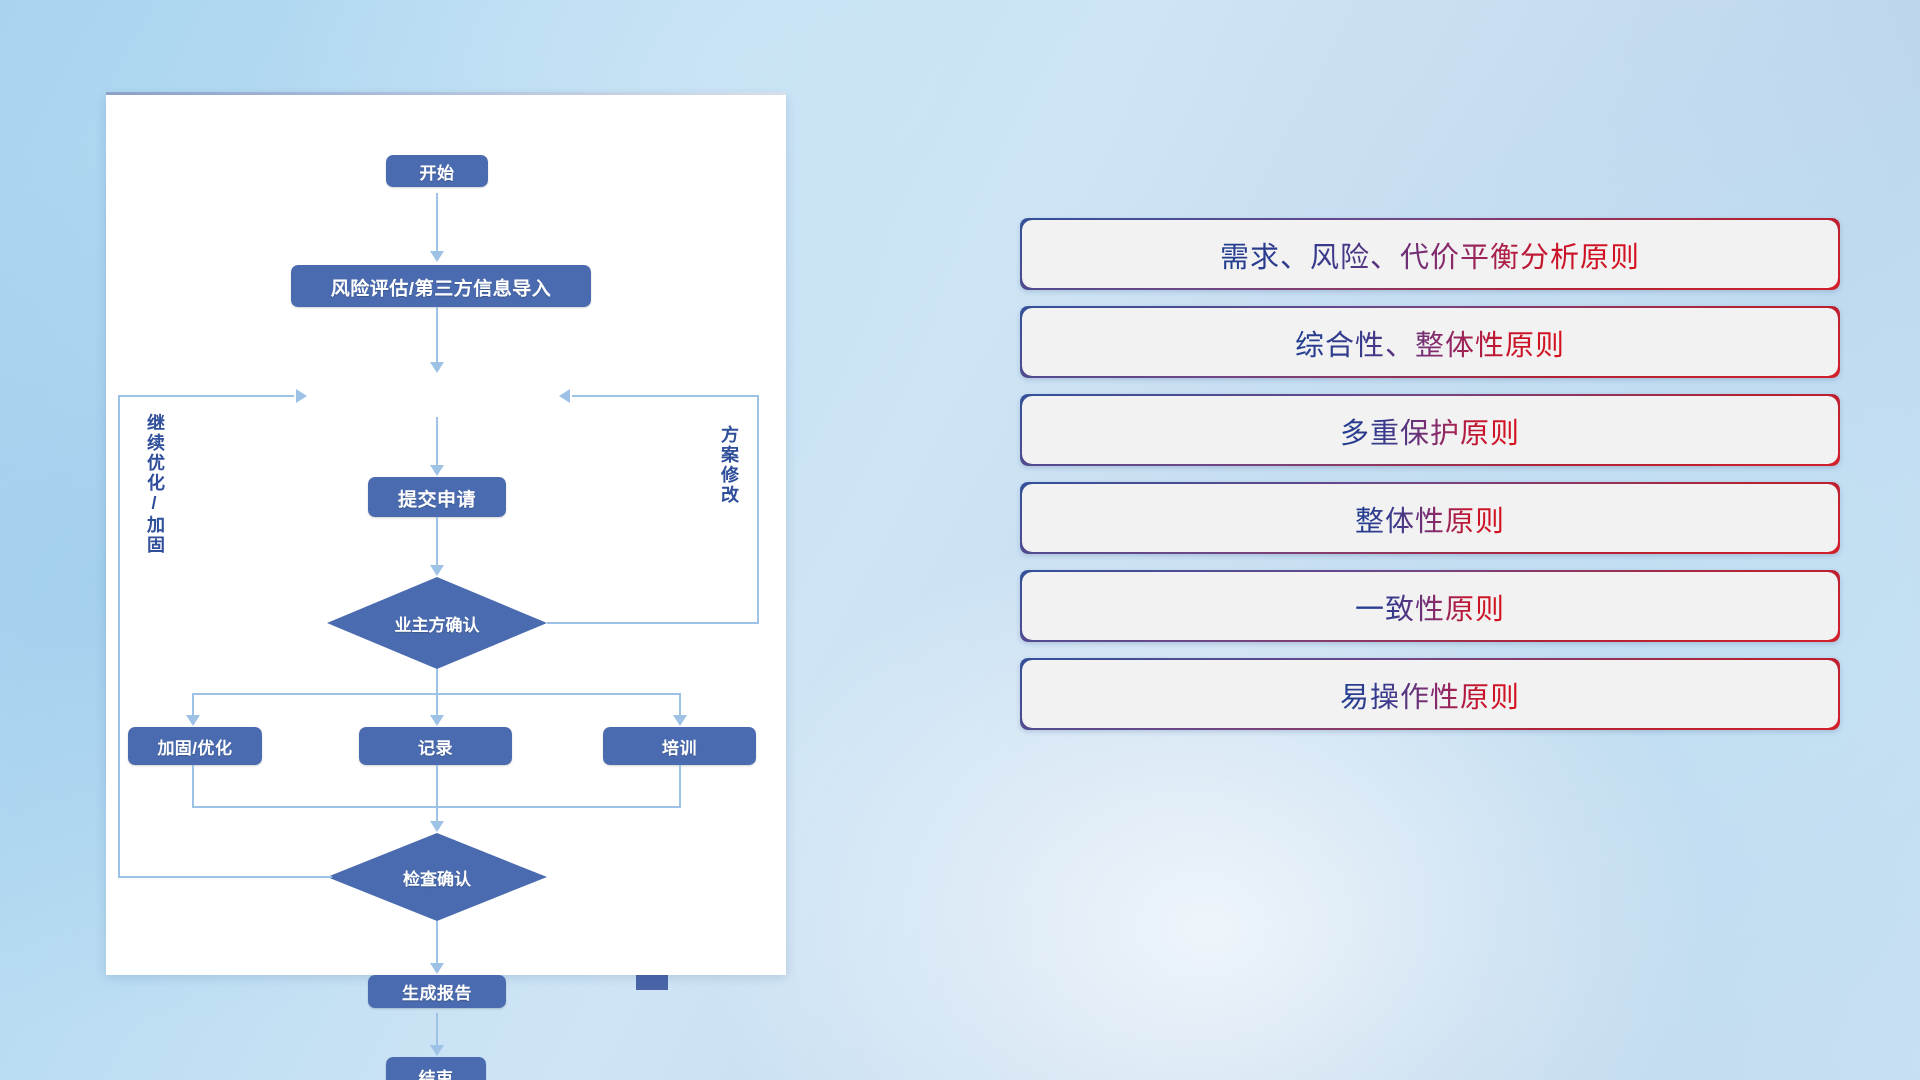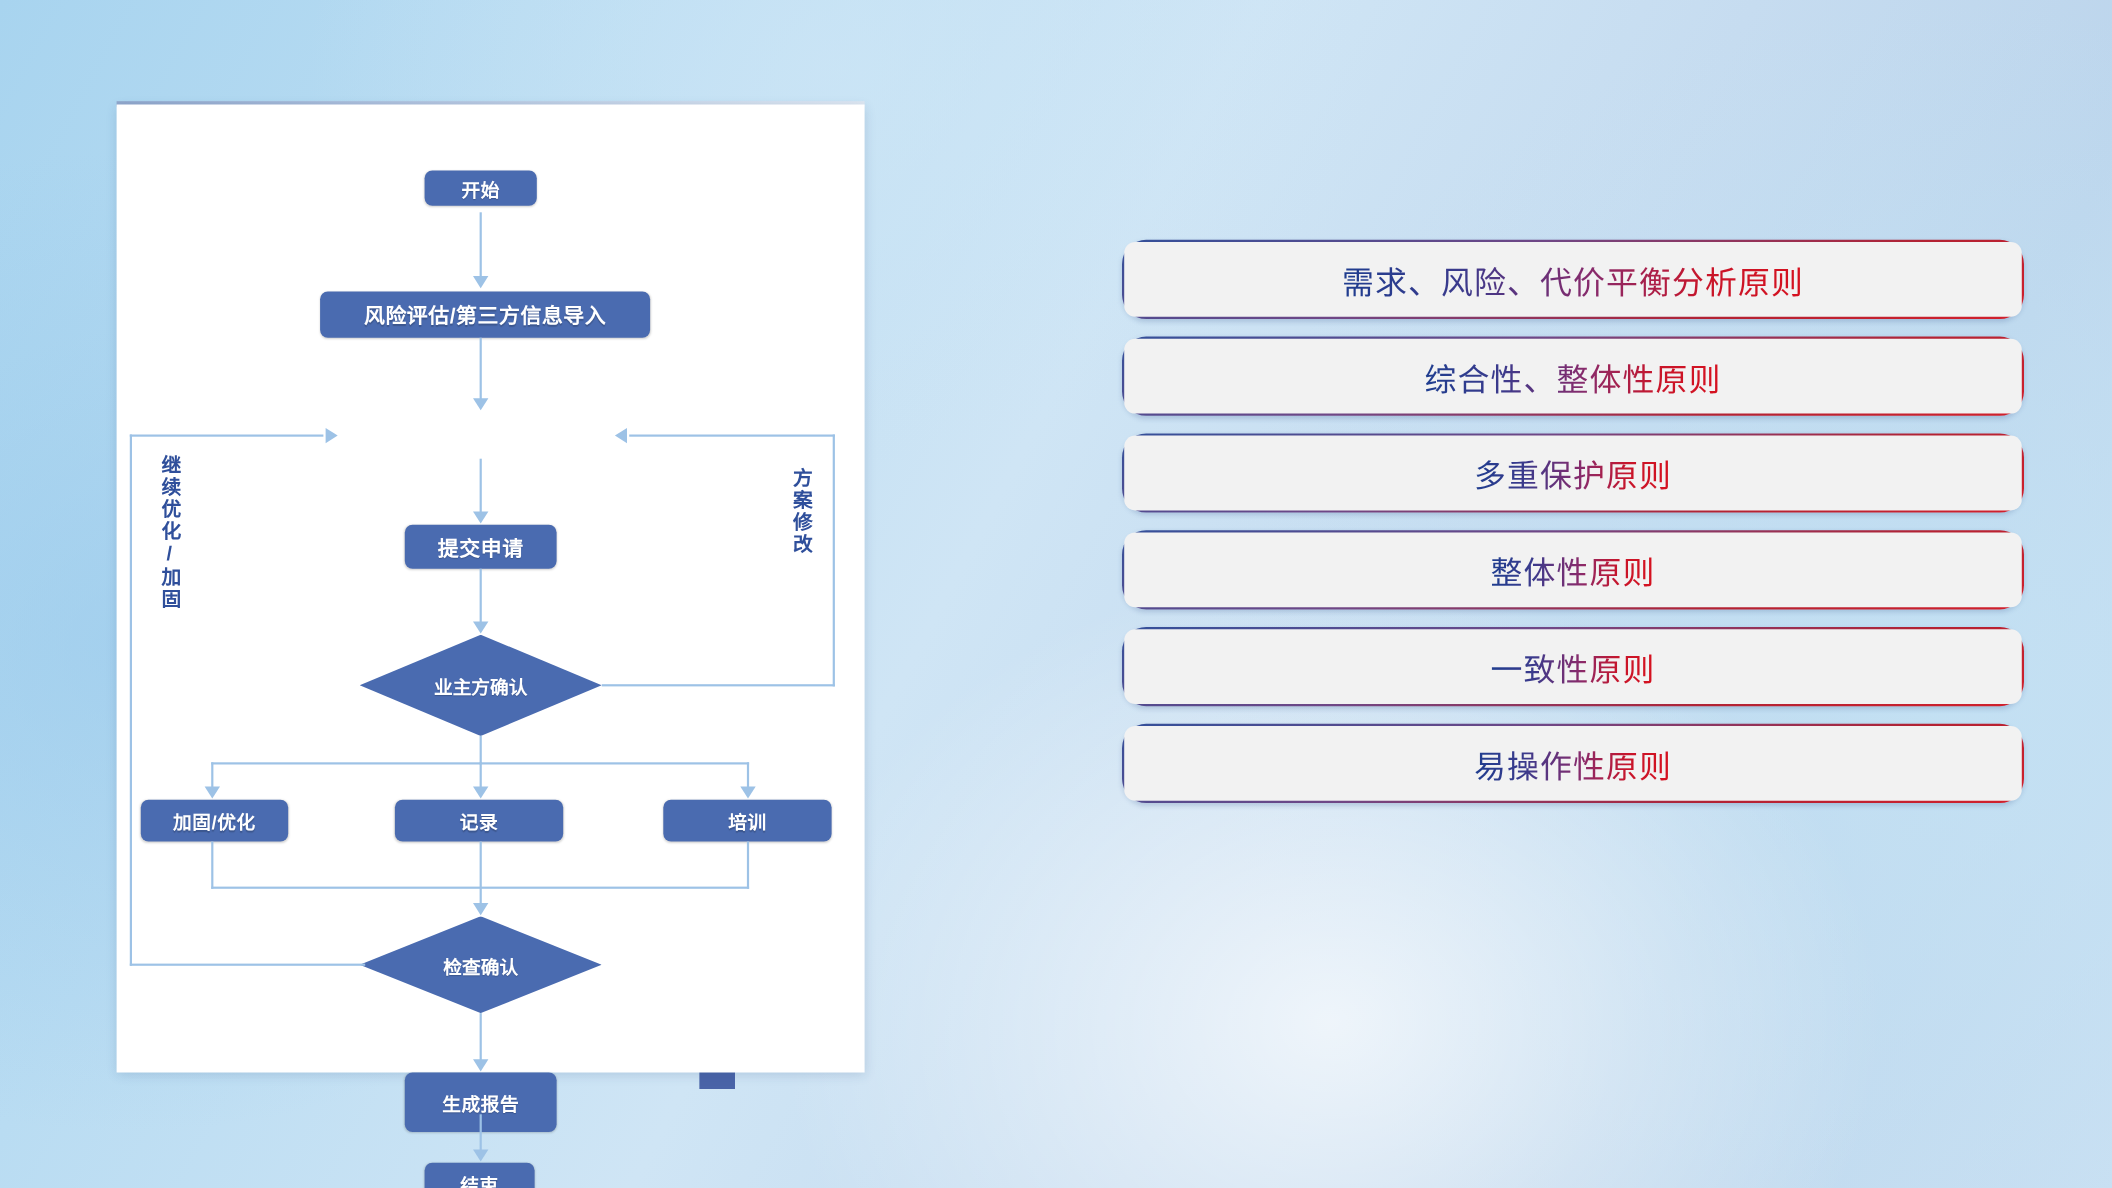--- a/index.html
+++ b/index.html
@@ -90,21 +90,21 @@
   .panel{position:absolute;left:1020px;top:90px;width:820px;height:920px;}
   .panel-title{
     position:absolute;left:0;top:18px;width:820px;text-align:center;
     font-size:45px;font-weight:bold;color:#4a78c8;
     letter-spacing:2px;
     text-shadow:0 2px 3px rgba(255,255,255,.75);
   }
   .principles{position:absolute;left:0;top:128px;width:820px;}
   .principle{
     position:relative;height:72px;margin-bottom:16px;
-    border-radius:22px;
+    border-radius:8px;
     background:linear-gradient(160deg,#33509a 0%, #6f4786 38%, #b32233 72%, #d2202c 100%);
     padding:2px;
     box-sizing:border-box;
     box-shadow:0 2px 5px rgba(50,80,140,.22);
   }
   .principle-inner{
     width:100%;height:100%;border-radius:10px;
     background:#f2f2f2;
     display:flex;align-items:center;justify-content:center;
     box-sizing:border-box;
@@ -181,21 +181,21 @@
       <div class="vline" style="left:330px;top:670px;height:62px;"></div>
       <div class="arrow-d" style="left:324px;top:726px;"></div>
 
       <div class="diamond" style="left:221px;top:738px;width:220px;height:88px;">
         <div class="dshape"></div>
         <span class="dtext">检查确认</span>
       </div>
 
       <div class="vline" style="left:330px;top:826px;height:48px;"></div>
       <div class="arrow-d" style="left:324px;top:868px;"></div>
-      <div class="node sm" style="left:262px;top:880px;width:138px;height:54px;">
+      <div class="node sm" style="left:262px;top:880px;width:138px;height:33px;">
         <span>生成报告</span>
       </div>
 
       <div class="vline" style="left:330px;top:918px;height:38px;"></div>
       <div class="arrow-d" style="left:324px;top:950px;"></div>
       <div class="node sm" style="left:280px;top:962px;width:100px;height:38px;">
         <span>结束</span>
       </div>
 
       <div class="hline" style="left:12px;top:781px;width:214px;"></div>

